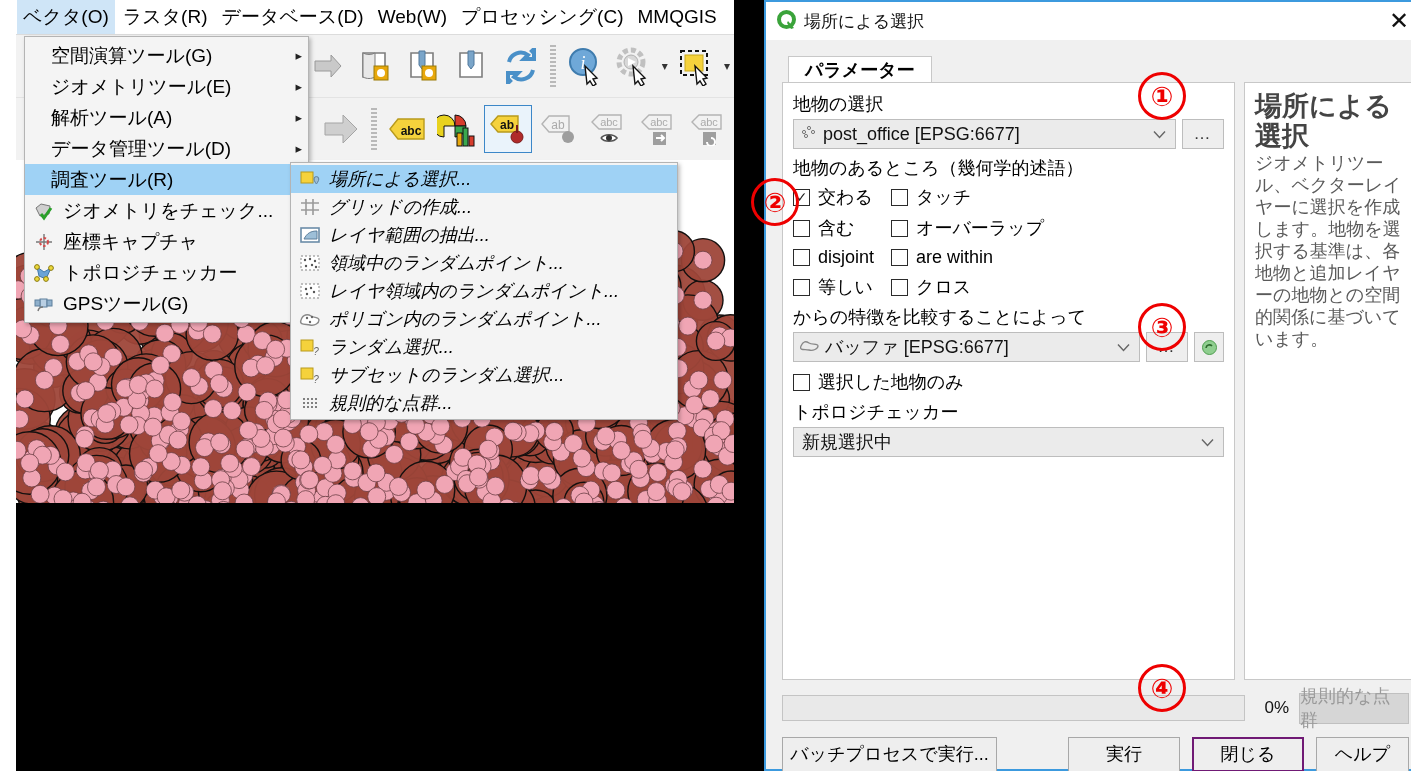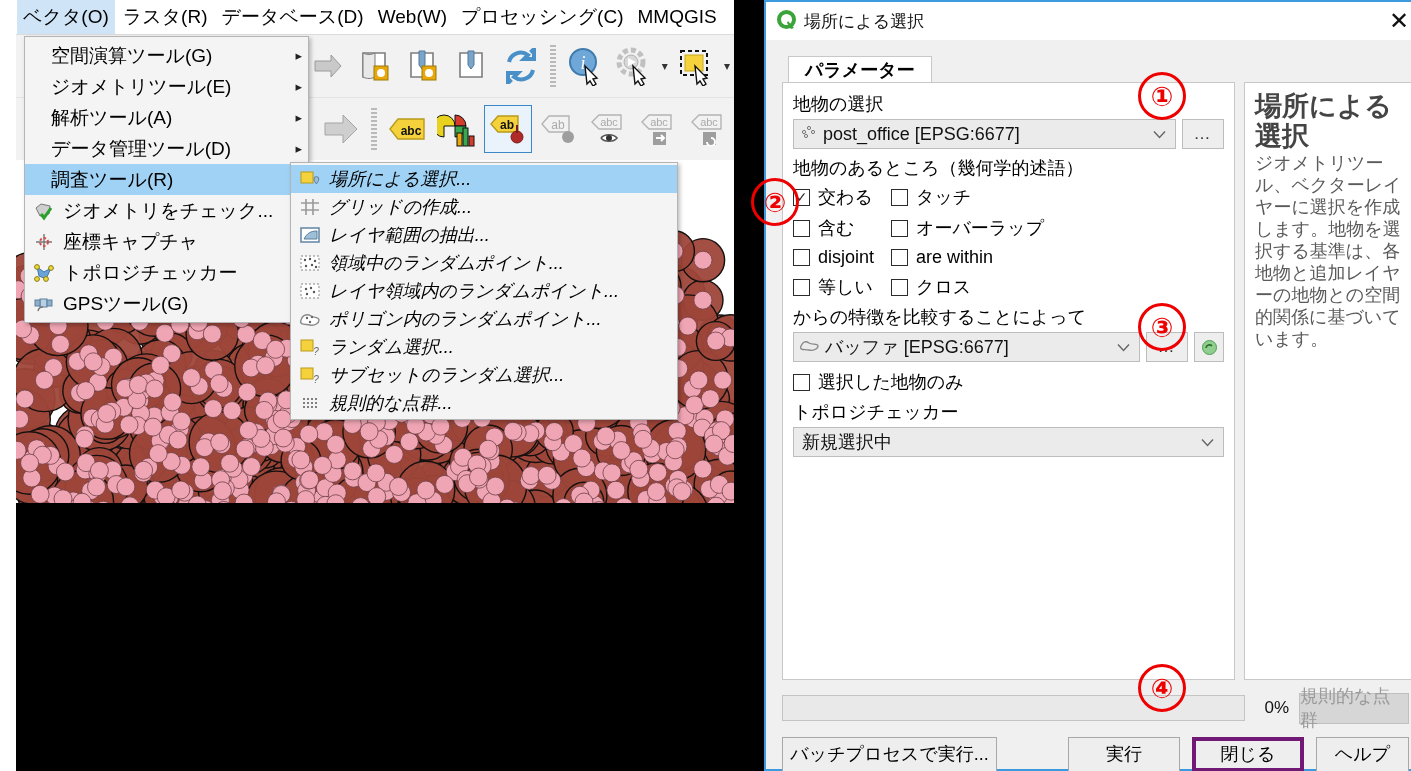--- a/index.html
+++ b/index.html
@@ -91,21 +91,21 @@
 
   
   #progressrow{position:absolute;left:16px;right:16px;top:652px;height:32px;display:flex;align-items:center;gap:10px;}
   #pbar{flex:1;height:26px;background:#e9e9e9;border:1px solid #c4c4c4;box-sizing:border-box;}
   #ppct{font-size:17px;color:#111;min-width:34px;text-align:right;}
   #cancelbtn{width:110px;height:31px;border:1px solid #c0c0c0;background:#d6d6d6;color:#9a9a9a;font-size:18px;
              display:flex;align-items:center;justify-content:center;box-sizing:border-box;}
   #btnrow{position:absolute;left:16px;right:16px;top:694px;height:40px;display:flex;align-items:center;}
   .btn{height:35px;border:1px solid #a8a8a8;background:#eeeeee;font-size:18px;color:#000;
        display:flex;align-items:center;justify-content:center;box-sizing:border-box;}
-  .btn.default{border:4px solid #701a75;}
+  .btn.default{border:2px solid #701a75;}
   #btn-batch{width:215px;}
   #btnright{margin-left:auto;display:flex;gap:12px;}
   #btn-run{width:112px;}
   #btn-close{width:112px;}
   #btn-help{width:93px;}
 
   
   .anno{position:absolute;width:42px;height:42px;border:3px solid #ee0000;border-radius:50%;
         color:#ee0000;font-size:27px;font-weight:bold;display:flex;align-items:center;justify-content:center;
         background:transparent;z-index:90;font-family:"DejaVu Sans",sans-serif;}

